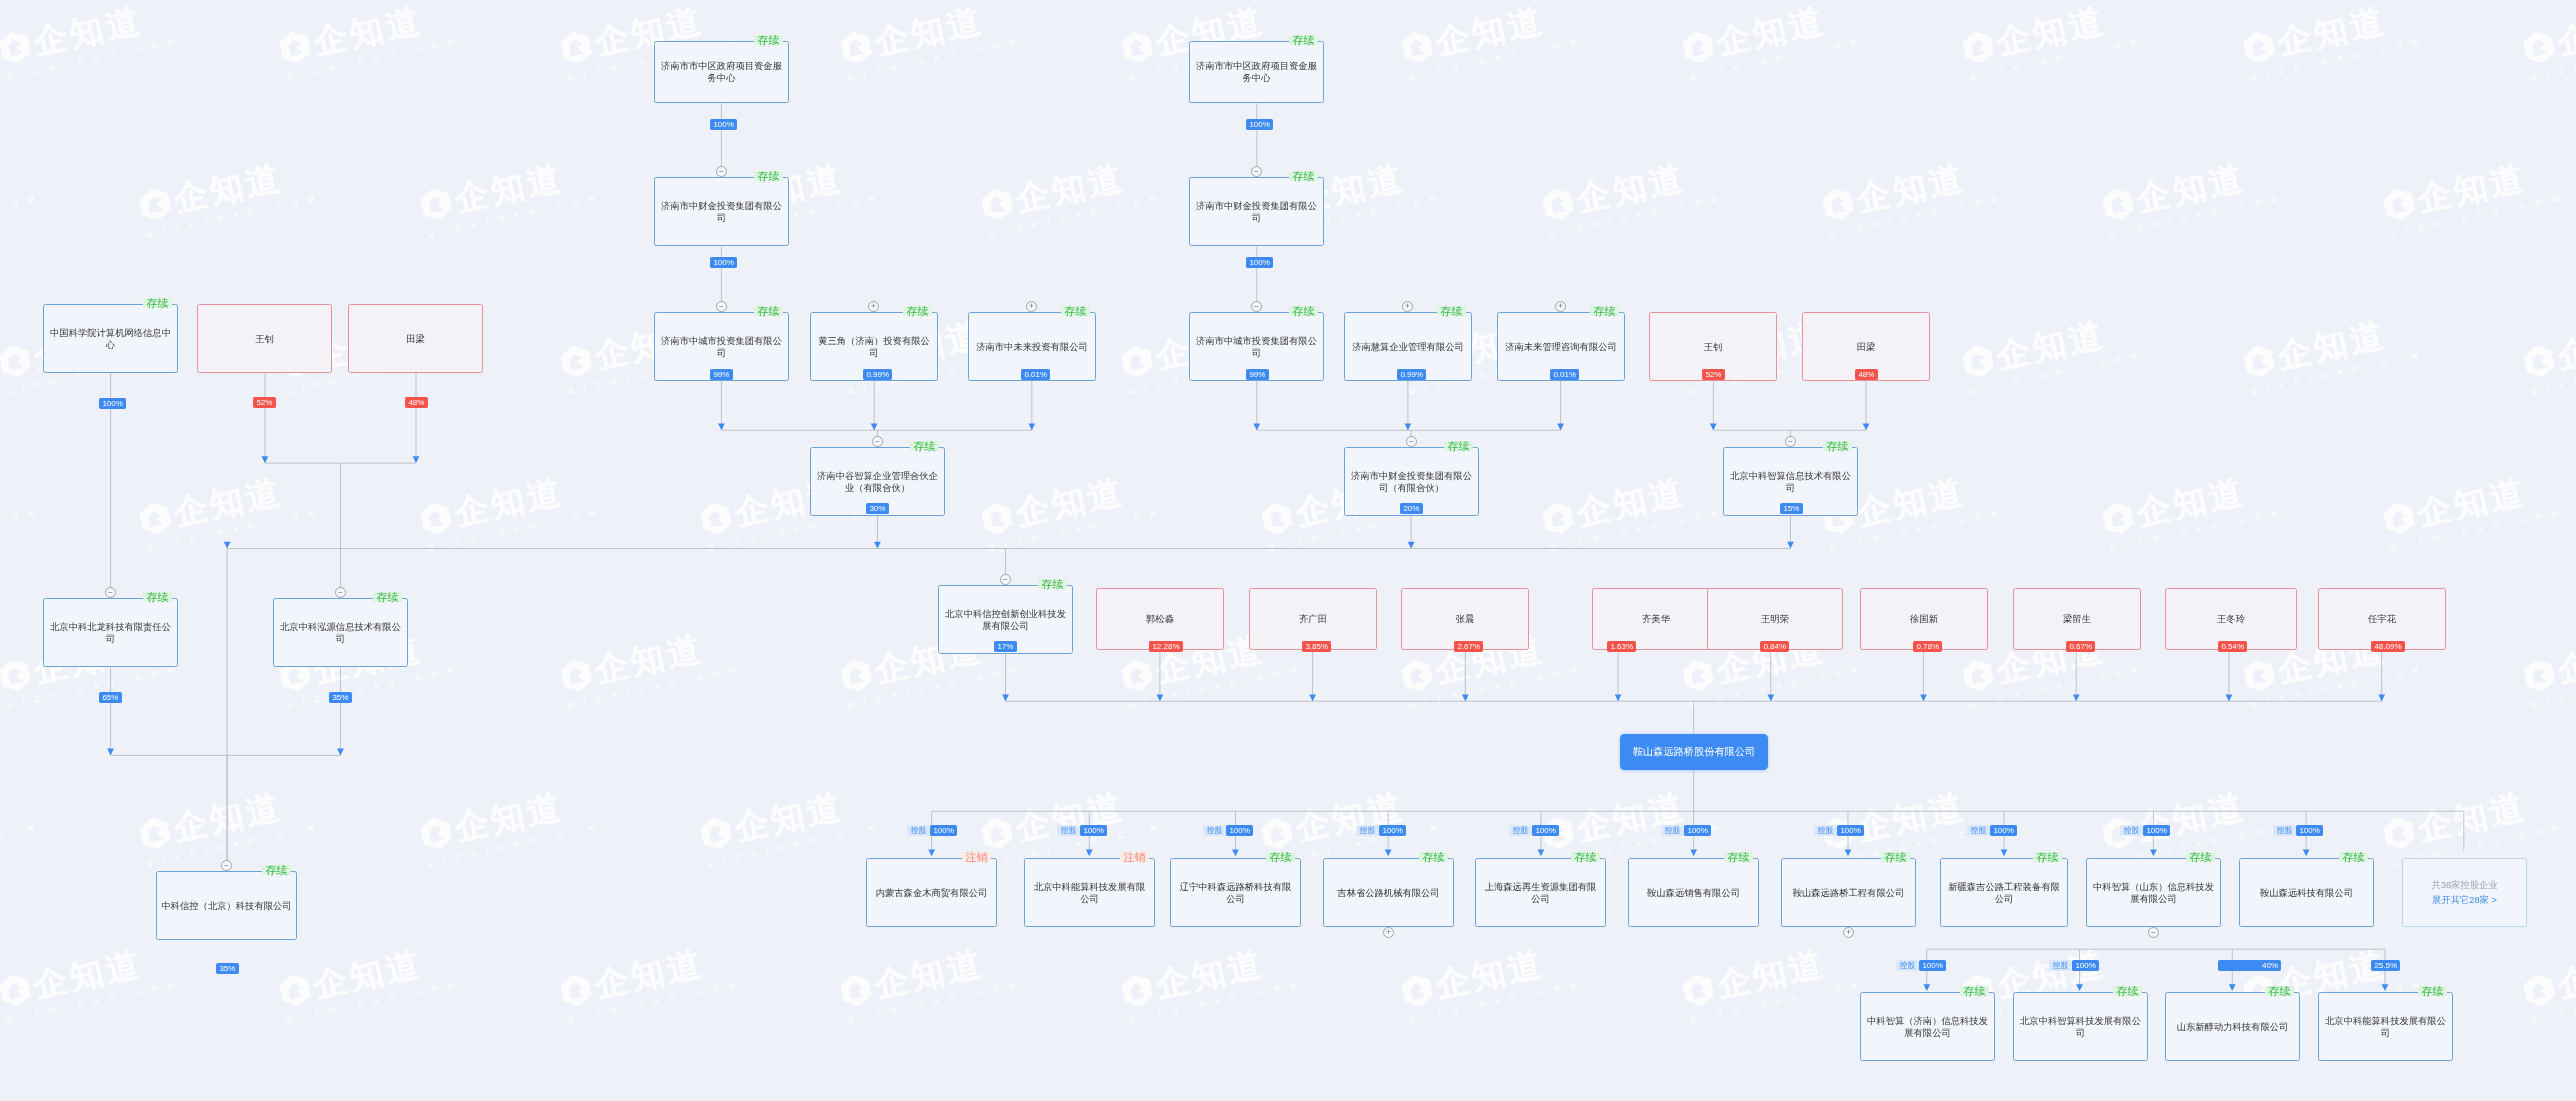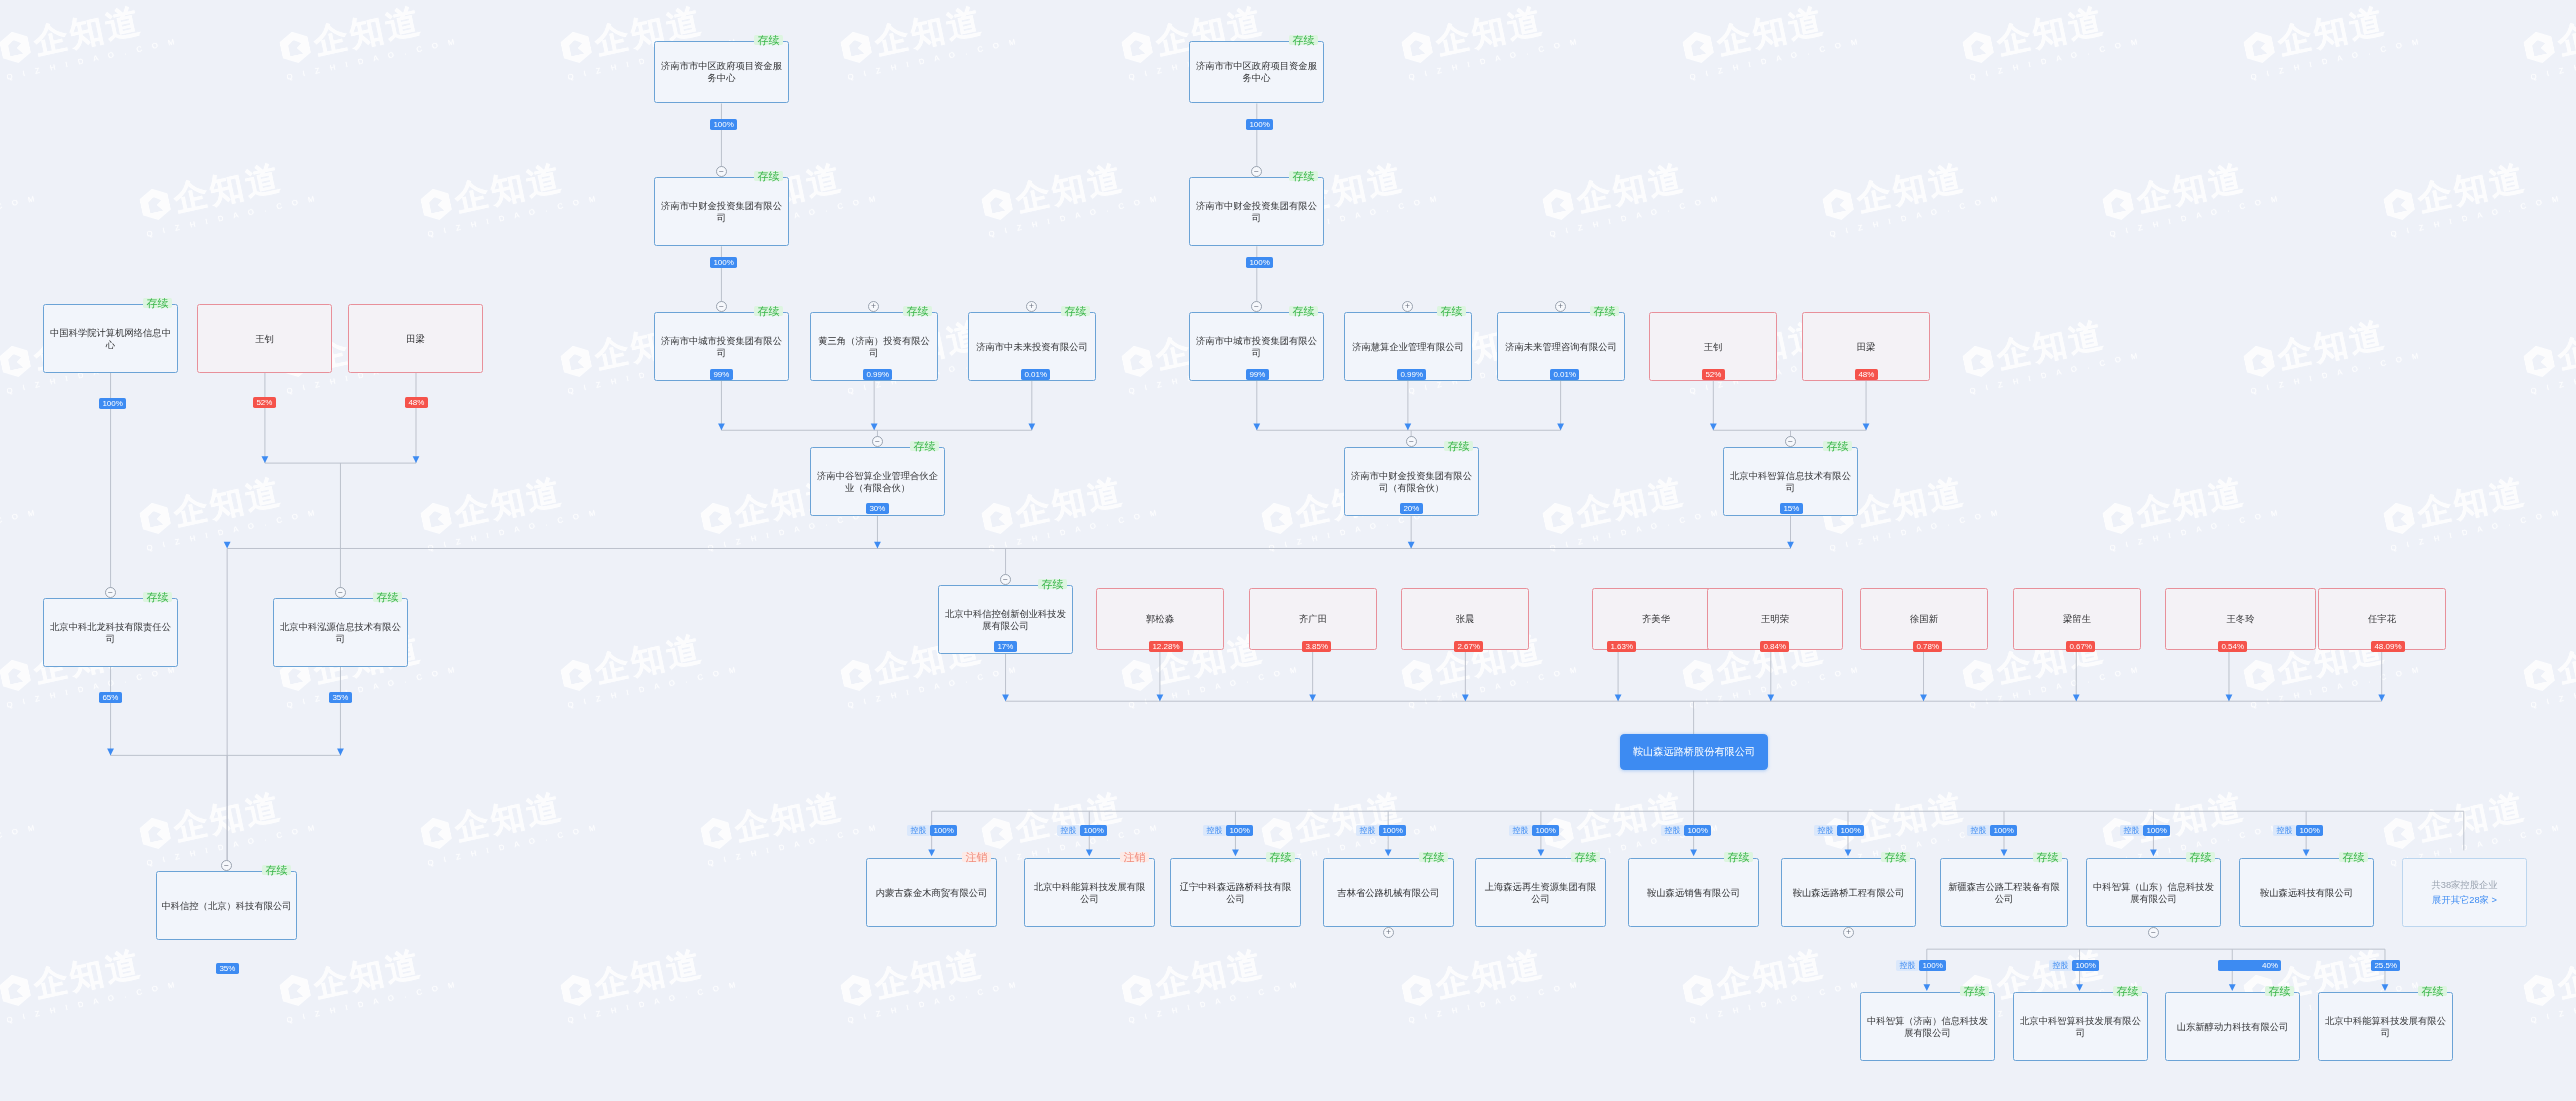--- a/index.html
+++ b/index.html
@@ -372,21 +372,21 @@
       </div>
       <div class="node person" style="left:1707px;top:588px;width:136px;height:62px;">
         <span>王明荣</span>
       </div>
       <div class="node person" style="left:1860px;top:588px;width:128px;height:62px;">
         <span>徐国新</span>
       </div>
       <div class="node person" style="left:2013px;top:588px;width:128px;height:62px;">
         <span>梁留生</span>
       </div>
-      <div class="node person" style="left:2165px;top:588px;width:151px;height:62px;">
+      <div class="node person" style="left:2165px;top:588px;width:132px;height:62px;">
         <span>王冬玲</span>
       </div>
       <div class="node person" style="left:2318px;top:588px;width:128px;height:62px;">
         <span>任宇花</span>
       </div>
       <div class="node " style="left:866px;top:858px;width:131px;height:69px;">
         <span>内蒙古森金木商贸有限公司</span>
         <span class="tag closed">注销</span>
       </div>
       <div class="node " style="left:1024px;top:858px;width:131px;height:69px;">

